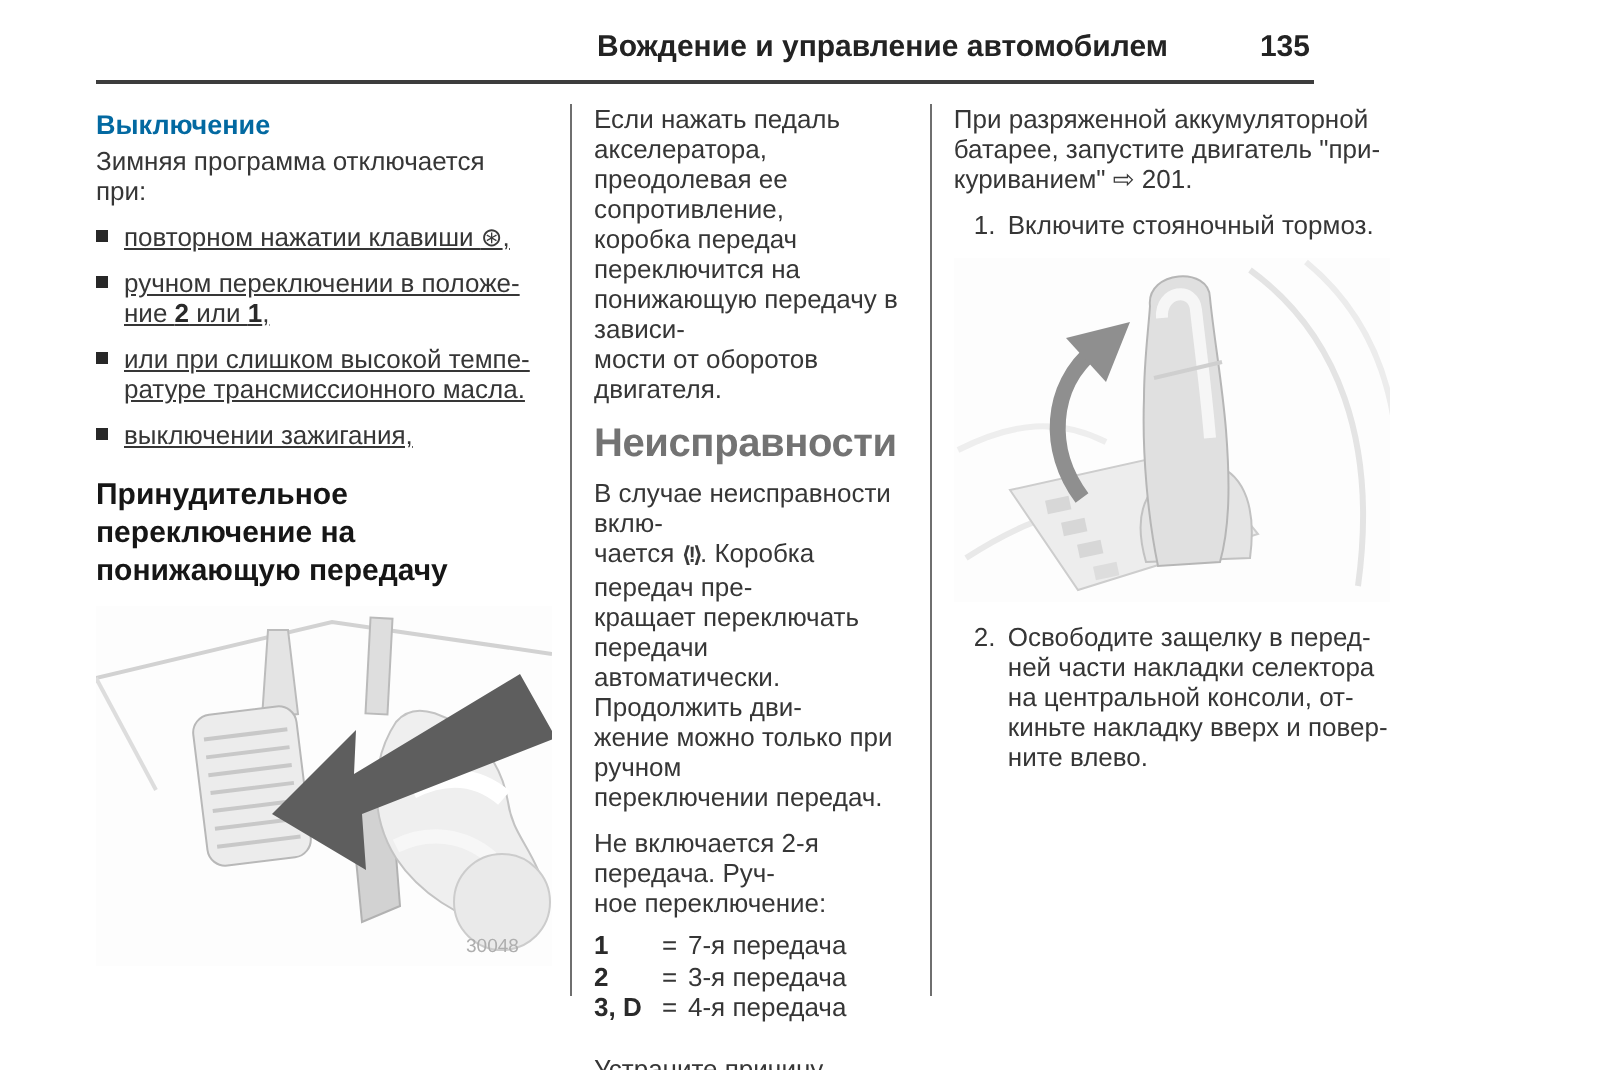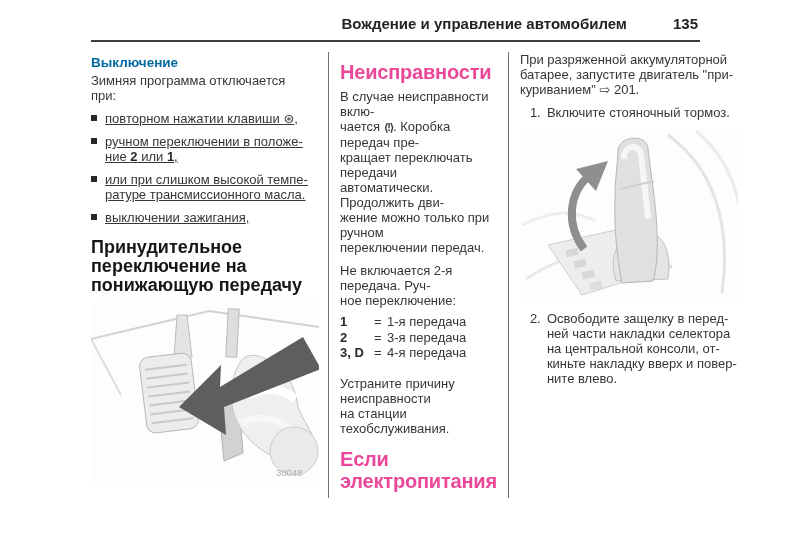--- a/index.html
+++ b/index.html
@@ -1,37 +1,36 @@
 <!DOCTYPE html>
 <html><head>
 <meta charset="utf-8">
 <style>
   html,body { margin:0; padding:0; background:#ffffff; }
   .page {
     position:relative; width:695px; height:535px; overflow:hidden;
     background:#ffffff; color:#363636;
     font-family:"Liberation Sans","DejaVu Sans",sans-serif;
-    margin-left:43px;
   }
   
   .hdr { display:flex; align-items:baseline; justify-content:flex-end;
          padding:15px 40px 0 48px; font-weight:bold; font-size:15px; color:#232323; }
   .hdr-page { margin-left:46px; }
   .hdr-rule { margin:8px 38px 0 48px; border-bottom:2px solid #3d3d3d; height:0; }
 
   
   .cols { display:flex; margin:10px 28px 0 48px; align-items:flex-start; }
   .col  { width:226px; font-size:13px; line-height:15px; }
   .vdiv { width:1px; background:#6f6f6f; height:446px; margin:0 11px; flex:none; }
 
   p { margin:0 0 8px; white-space:pre-line; }
   .h-sub { font-size:13.5px; font-weight:bold; color:#0369a1; margin:3px 0 3px; }
-  .h-big { font-size:20px; line-height:22px; font-weight:bold; color:#ec4899;
+  .h-big { font-size:20px; line-height:22px; font-weight:bold; color:#737373;
            letter-spacing:-0.2px; margin:9px 0 6px; }
-  .h-mid { font-size:18px; line-height:19px; font-weight:bold; color:#161616;
+  .h-mid { font-size:15px; line-height:19px; font-weight:bold; color:#161616;
            white-space:pre-line; margin:13px 0 8px; }
   .b { font-weight:bold; color:#2a2a2a; }
 
   ul.bullets { list-style:none; margin:5px 0 0; padding:0; }
   ul.bullets li { display:flex; margin:0 0 8px;text-decoration:underline; }
   .bull { width:6px; height:6px; background:#282828; margin:4px 8px 0 0; flex:none; }
   .btext { white-space:pre-line; }
 
   .gtable { margin:1px 0 15px; }
   .grow { display:flex; line-height:15.5px; }
@@ -113,38 +112,43 @@
 
           <polygon points="88,104 130,62 129,84 212,34 230,66 133,104 135,132" fill="#5e5e5e"></polygon>
           <text x="185" y="173" font-size="9.5" fill="#aeaeae" font-family="Liberation Sans, sans-serif">30048</text>
         </svg>
       </figure>
     </section>
 
     <div class="vdiv"></div>
 
     <section class="col">
+      <p>Если нажать педаль акселератора,
+преодолевая ее сопротивление,
+коробка передач переключится на
+понижающую передачу в зависи-
+мости от оборотов двигателя.</p>
 
       <div class="h-big">Неисправности</div>
 
       <p><span>В случае неисправности вклю-
 чается </span><span class="sym sym-fault b">⟨!⟩</span><span>. Коробка передач пре-
 кращает переключать передачи
 автоматически. Продолжить дви-
 жение можно только при ручном
 переключении передач.</span></p>
 
       <p style="margin-bottom:6px;">Не включается 2-я передача. Руч-
 ное переключение:</p>
 
       <div class="gtable">
         <div class="grow">
           <span class="gkey">1</span>
           <span class="geq">=</span>
-          <span class="gval">1-я передача</span>
+          <span class="gval">7-я передача</span>
         </div>
         <div class="grow">
           <span class="gkey">2</span>
           <span class="geq">=</span>
           <span class="gval">3-я передача</span>
         </div>
         <div class="grow">
           <span class="gkey">3, D</span>
           <span class="geq">=</span>
           <span class="gval">4-я передача</span>

